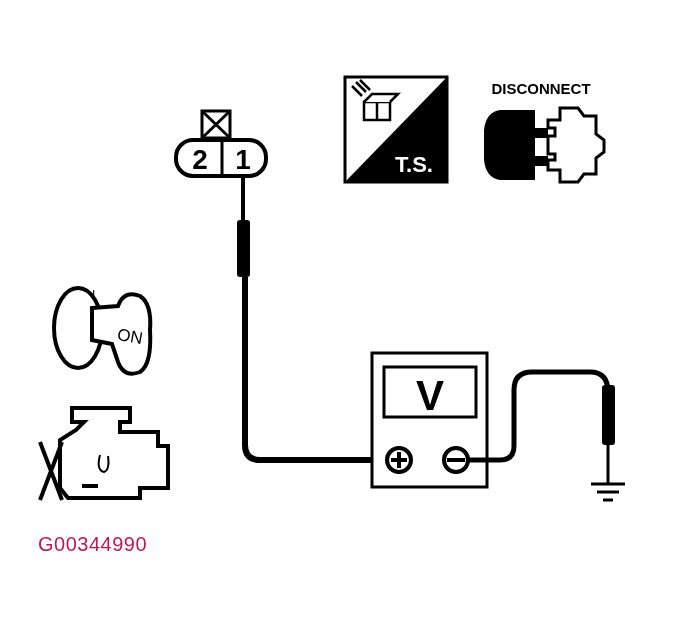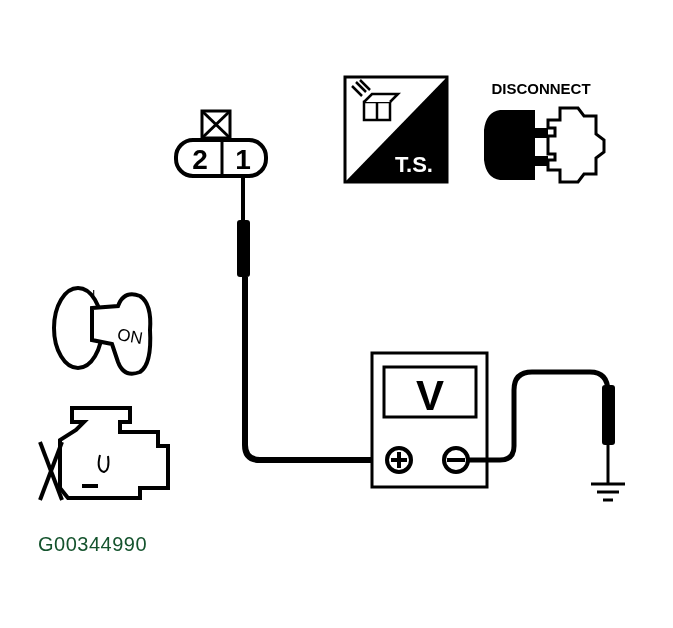--- a/index.html
+++ b/index.html
@@ -1,19 +1,19 @@
 <!DOCTYPE html>
 <html><head>
 <meta charset="utf-8">
 <style>
   html,body{margin:0;padding:0;background:#fff;}
   body{width:673px;height:628px;position:relative;overflow:hidden;}
   svg{position:absolute;left:0;top:0;}
   .lbl{font-family:"Liberation Sans",sans-serif;font-weight:bold;fill:#000;}
-  .figid{position:absolute;left:38px;top:533px;font-family:"Liberation Sans",sans-serif;font-size:20px;color:#14532d;letter-spacing:0.5px;}
+  .figid{position:absolute;left:38px;top:533px;font-family:"Liberation Sans",sans-serif;font-size:20px;color:#be185d;letter-spacing:0.5px;}
 </style>
 </head>
 <body>
 
 <svg width="673" height="628" viewBox="0 0 673 628">
 
   <g>
     <rect x="202" y="111" width="28" height="27" fill="#fff" stroke="#000" stroke-width="3"></rect>
     <line x1="202" y1="111" x2="230" y2="138" stroke="#000" stroke-width="3"></line>
     <line x1="230" y1="111" x2="202" y2="138" stroke="#000" stroke-width="3"></line>

